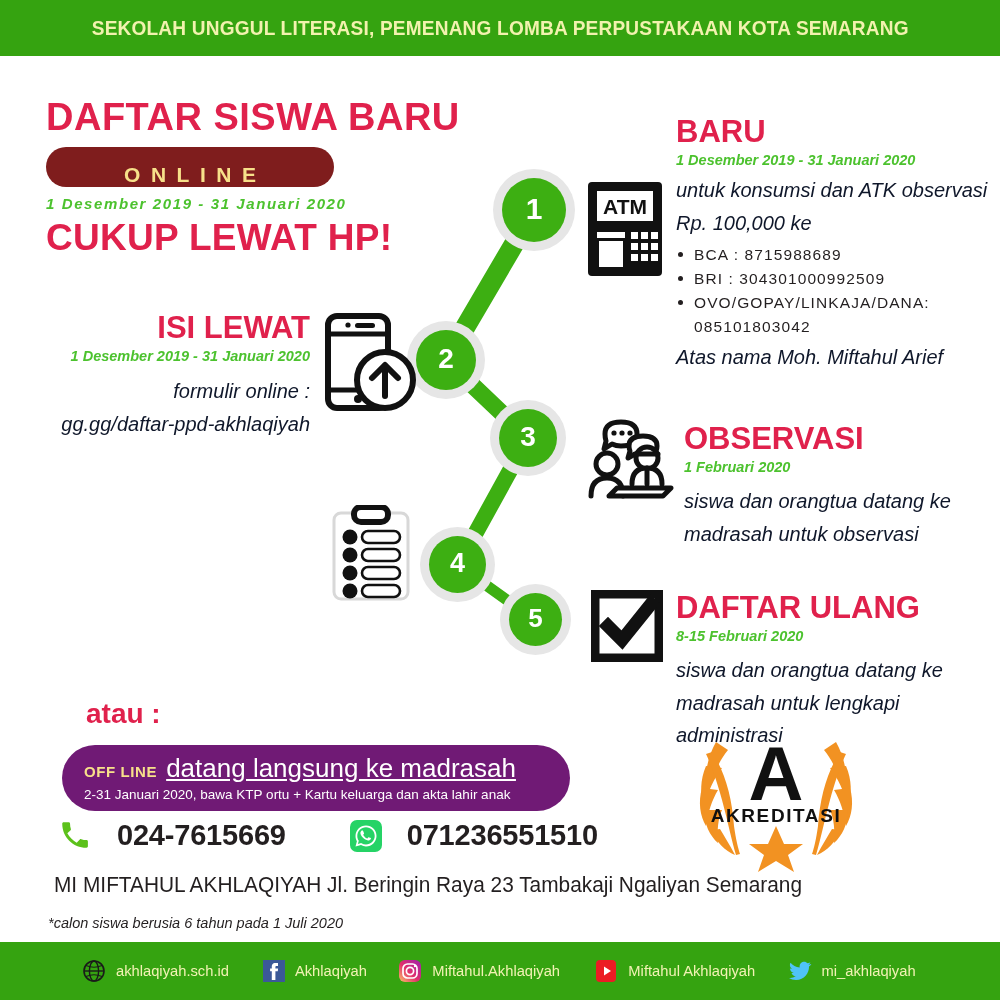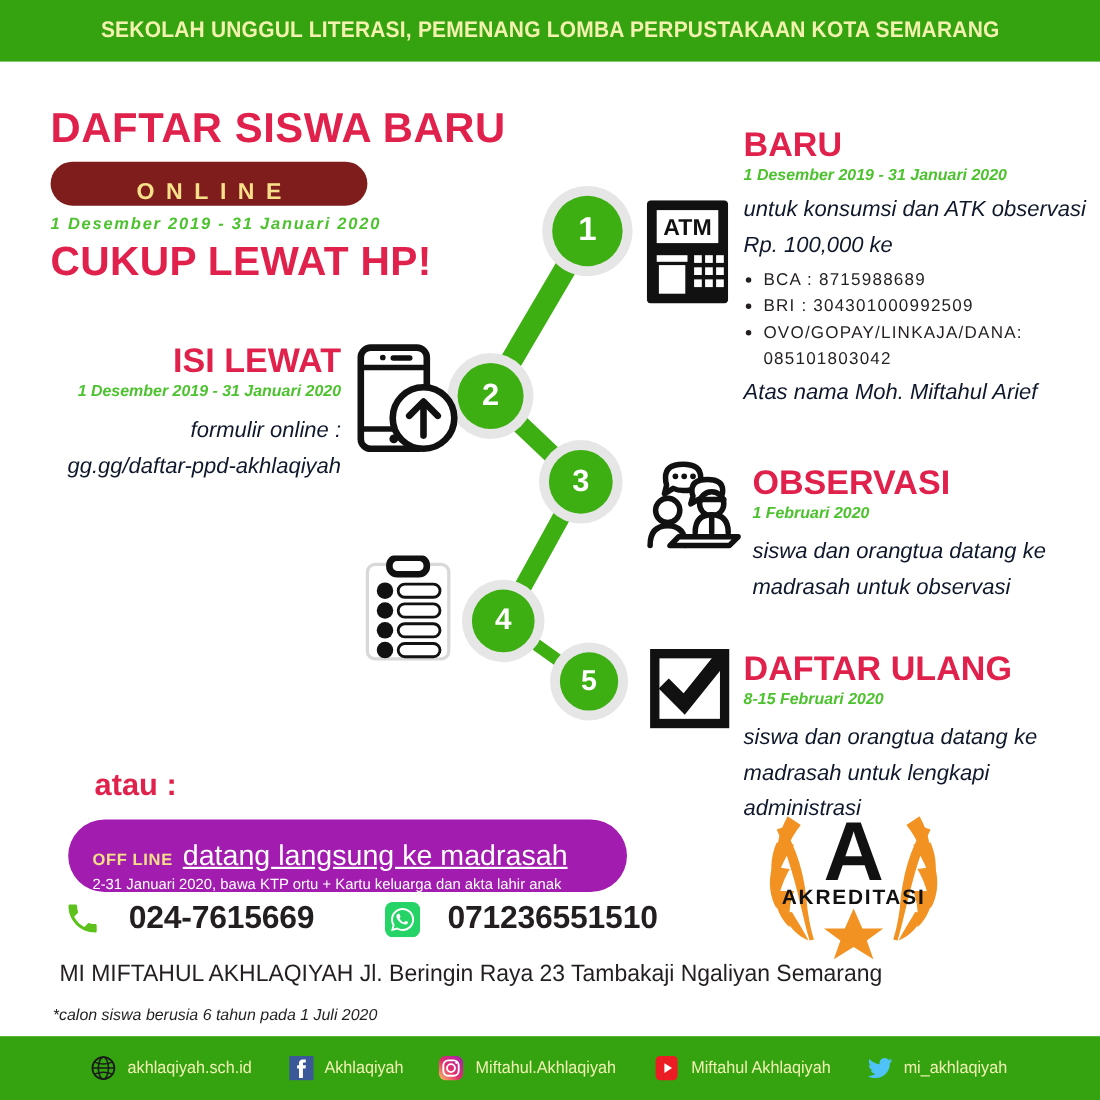--- a/index.html
+++ b/index.html
@@ -76,22 +76,22 @@
   }
   .bullets li.cont::before{display:none;}
 
   
   .icn{position:absolute;}
 
   
   #atau{position:absolute;left:68px;top:698px;font-size:28px;font-weight:bold;color:#e0214c;margin-left:18px;}
   #offline-pill{
     position:absolute;left:62px;top:745px;width:508px;height:66px;
-    border-radius:33px;background:#a21caf;
-    display:flex;flex-direction:column;justify-content:flex-end;padding:0 22px;
+    border-radius:33px;background:#701a75;
+    display:flex;flex-direction:column;justify-content:center;padding:0 22px;
     box-sizing:border-box;
   }
   #offline-row1{display:flex;align-items:baseline;gap:9px;}
   #offline-tag{color:#f7e08a;font-size:15px;font-weight:600;letter-spacing:.6px;}
   #offline-main{color:#ffffff;font-size:26px;line-height:1;text-decoration:underline;}
   #offline-sub{color:#ffffff;font-size:13.5px;margin-top:6px;}
 
   
   #contacts{position:absolute;left:58px;top:818px;display:flex;align-items:flex-end;gap:25px;}
   .contact-num{font-size:29px;font-weight:bold;color:#231f20;letter-spacing:-.2px;}

